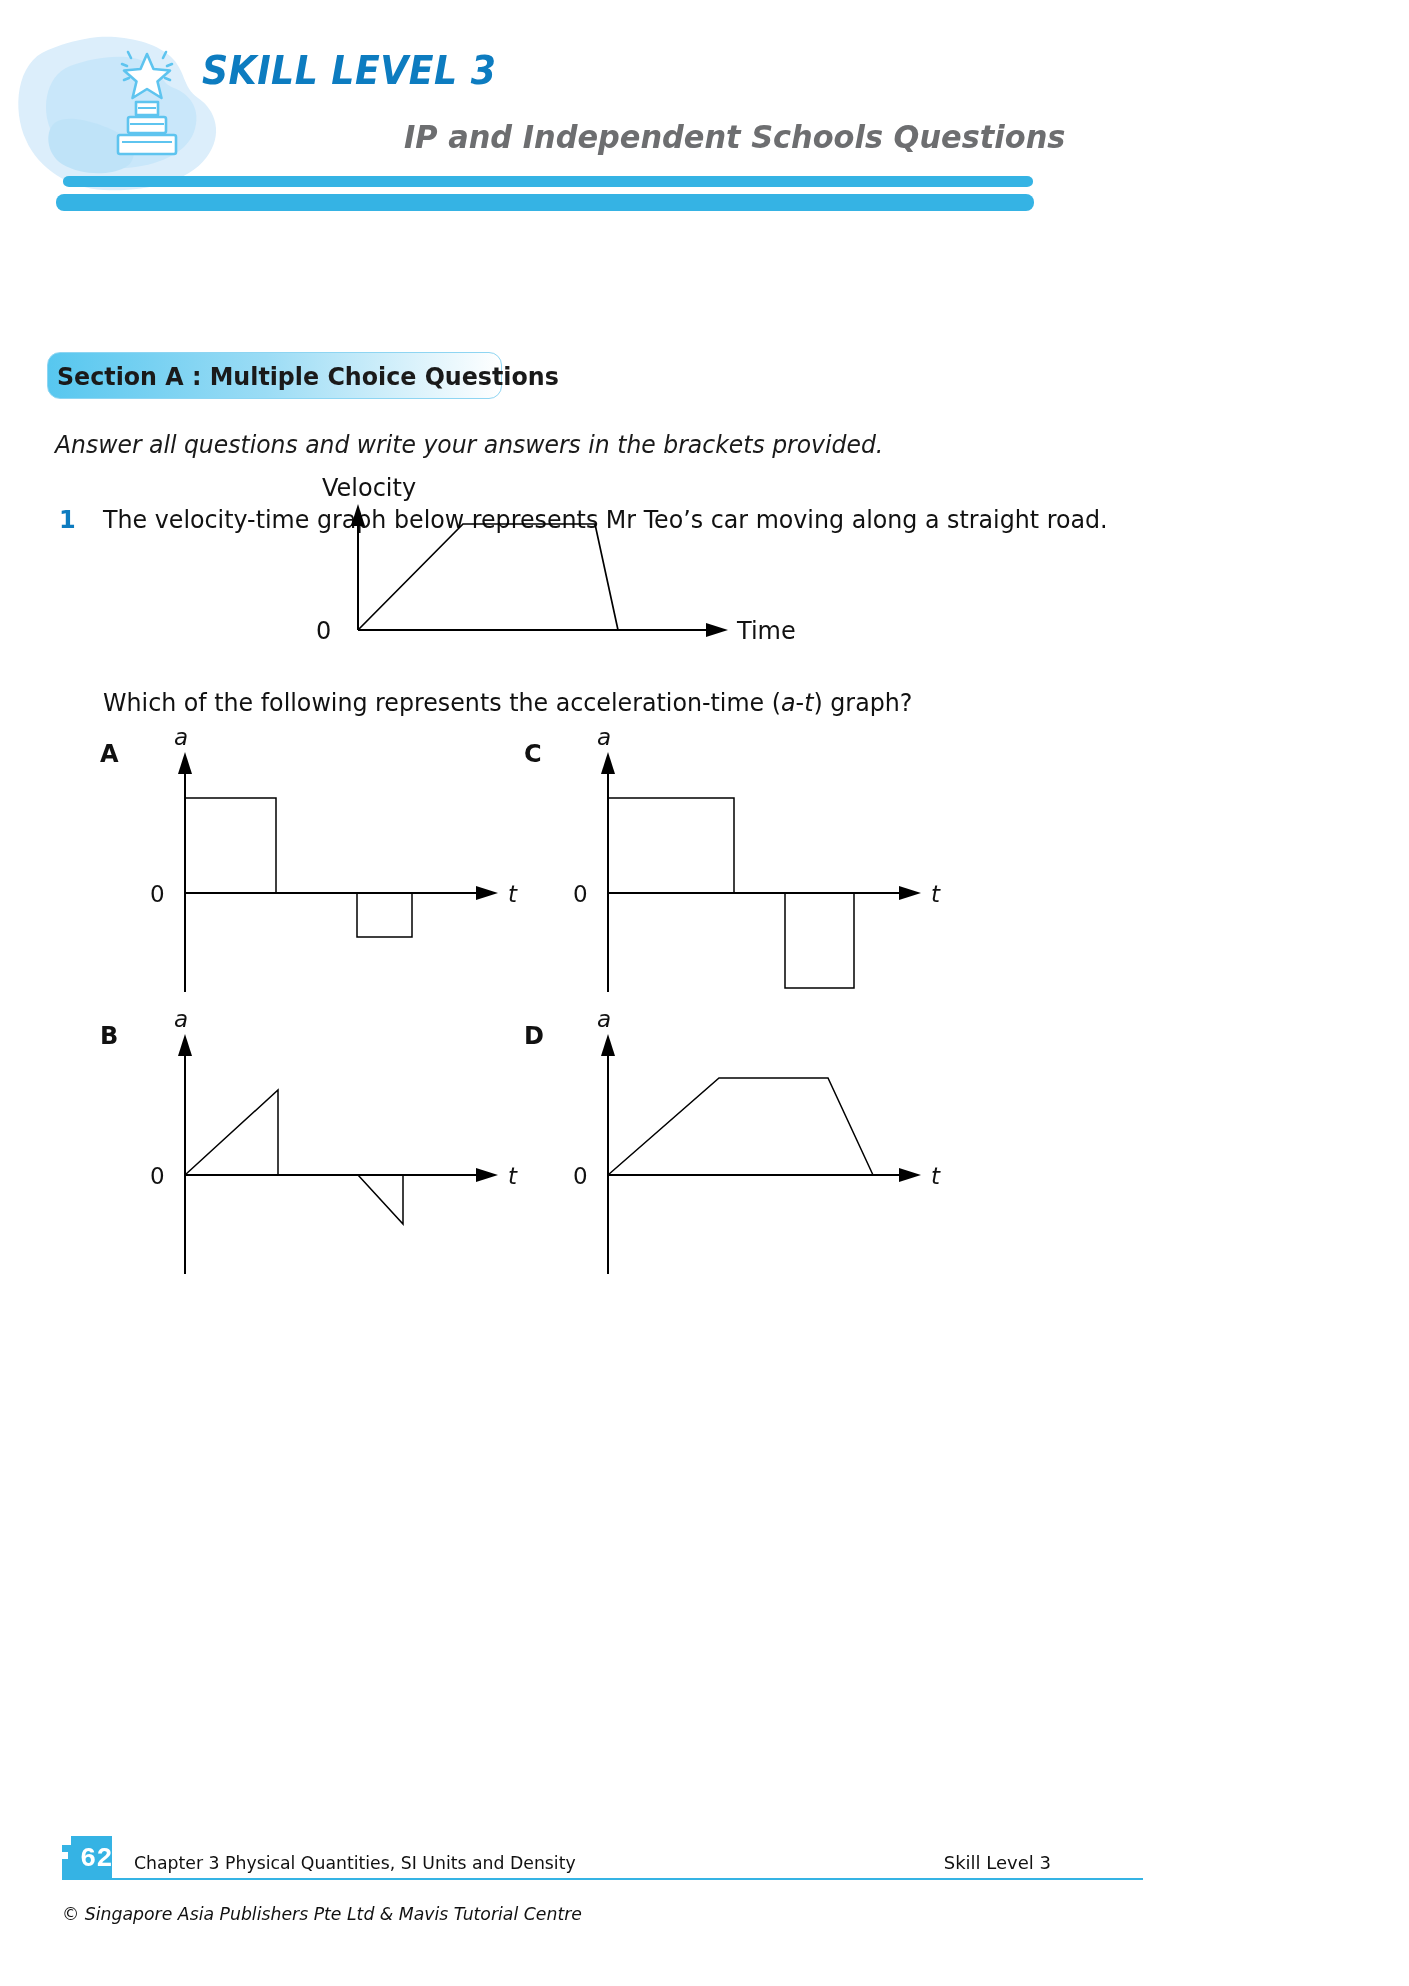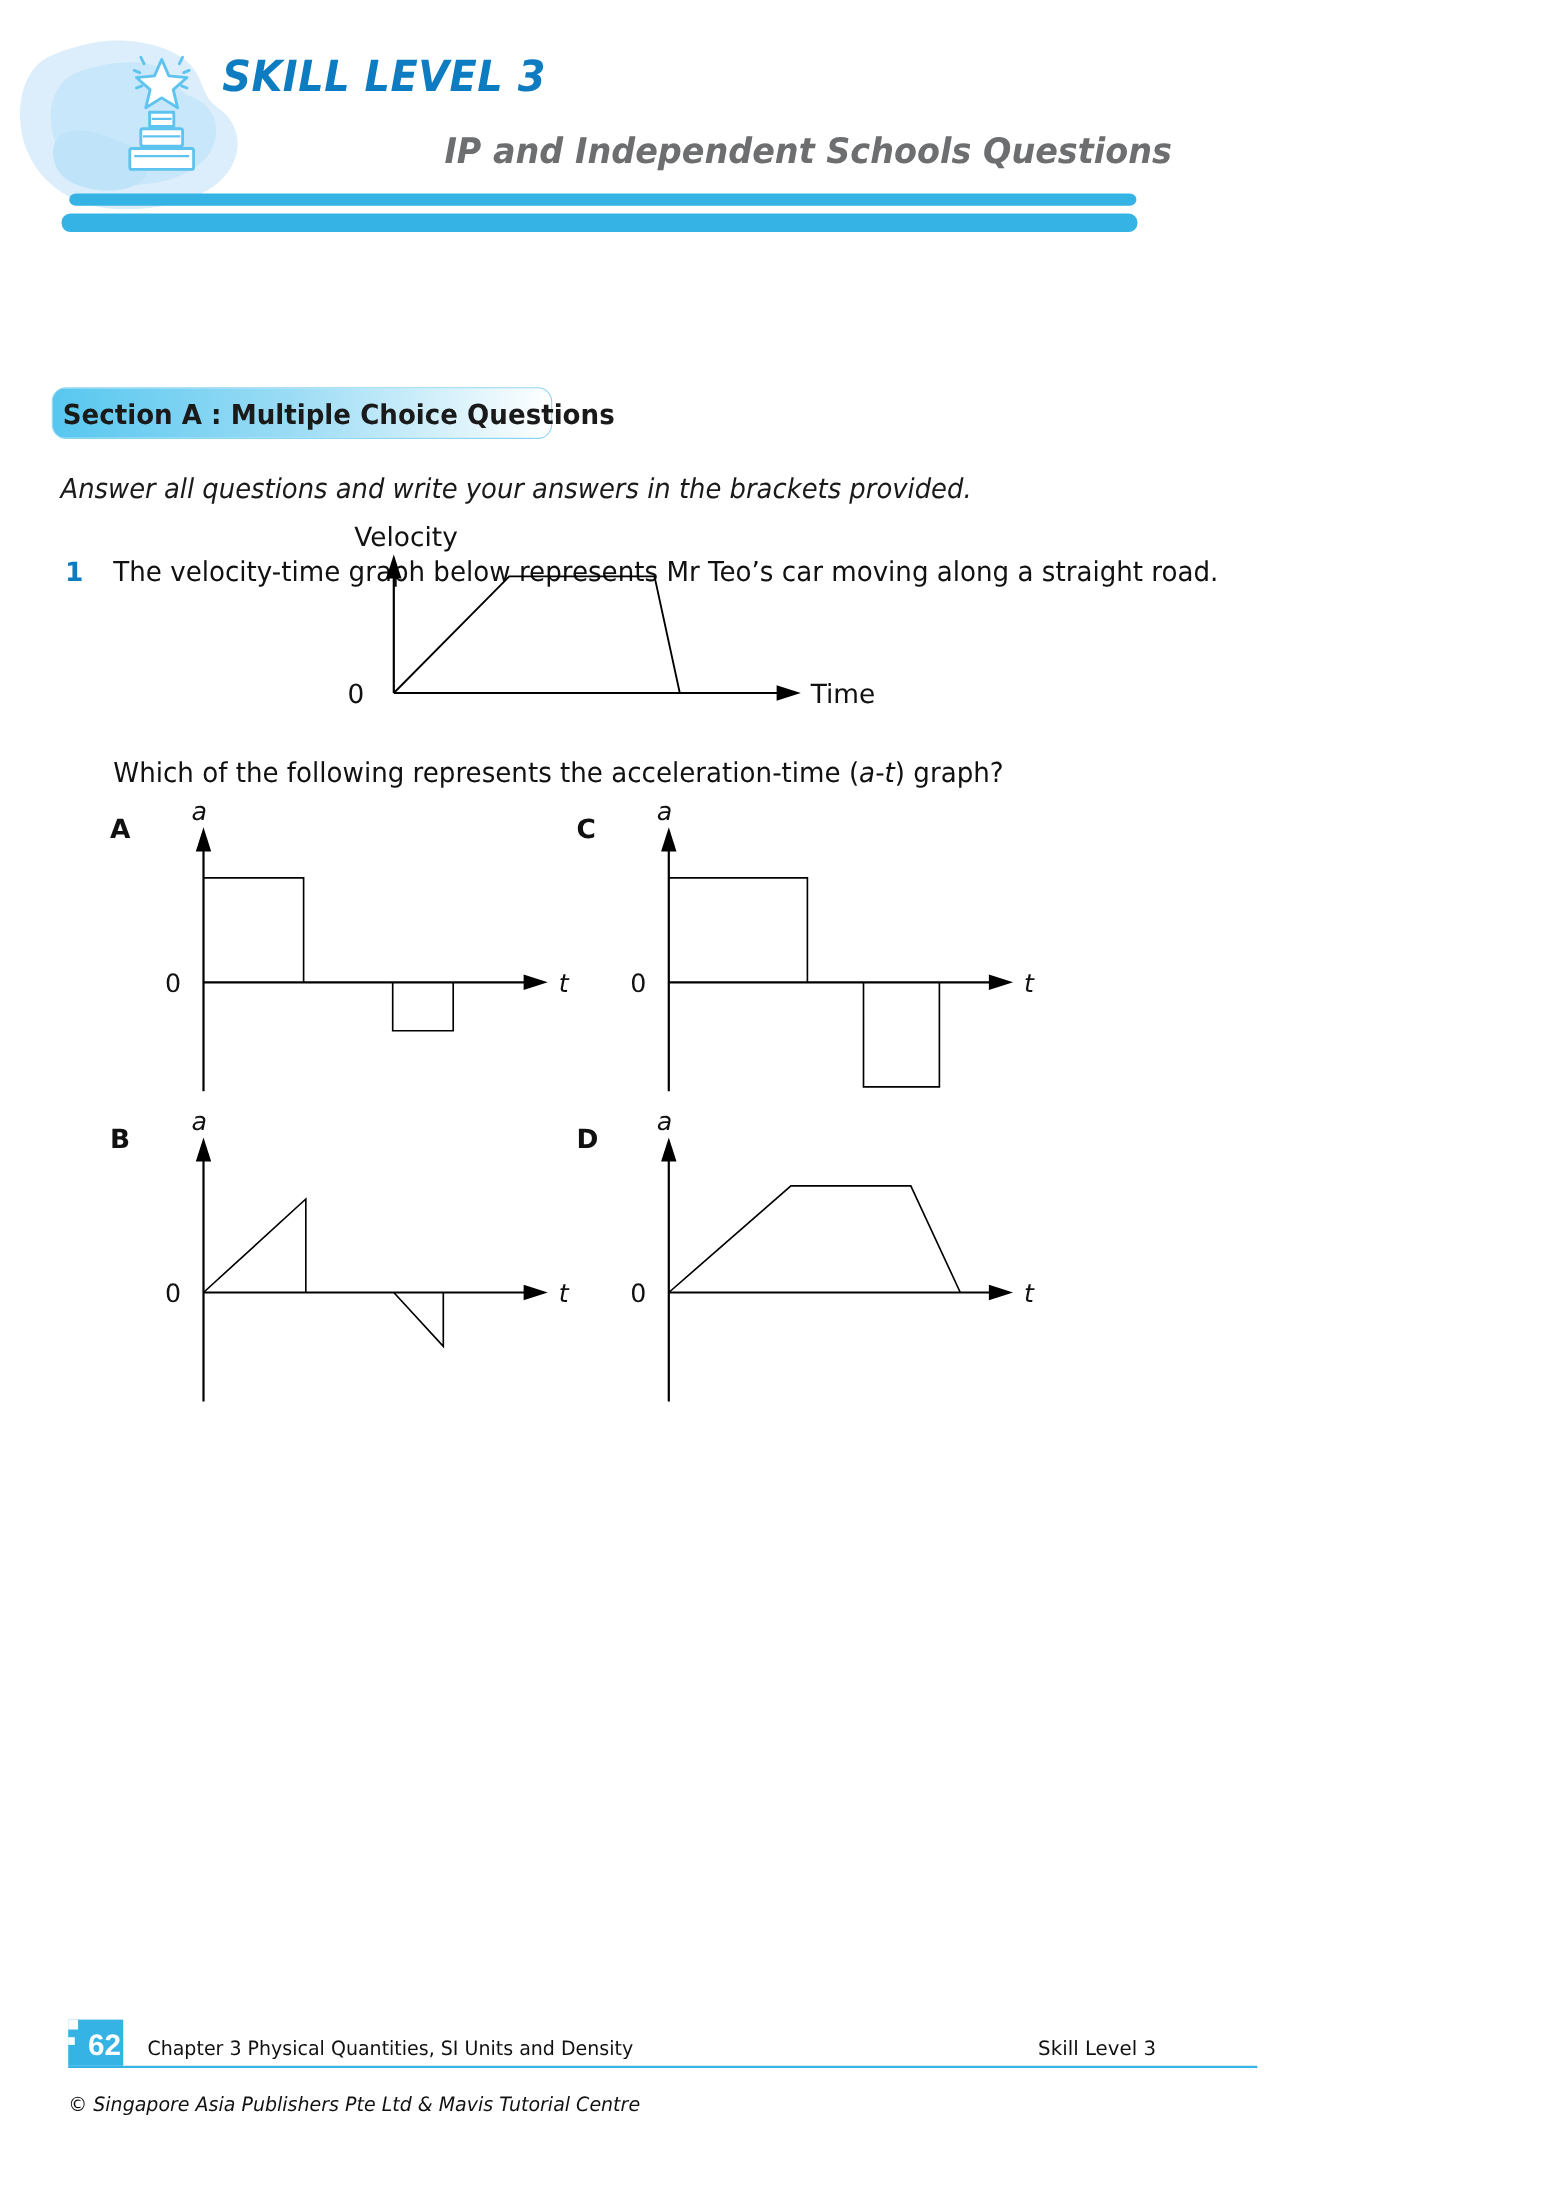--- a/index.html
+++ b/index.html
@@ -208,21 +208,21 @@
     width: 6px; height: 7px;
     background: #ffffff;
   }
   .pg-num {
     position: absolute;
     left: 80px;
     top: 1844px;
     font-size: 27px;
     font-weight: bold;
     color: #ffffff;
-    font-family: Liberation Sans, sans-serif;
+    font-family: Liberation Mono, monospace;
   }
   .footer-left {
     position: absolute;
     left: 134px;
     top: 1852px;
     font-size: 18px;
     color: #111111;
     font-family: "DejaVu Sans", sans-serif;
     transform: scaleX(0.96);
     transform-origin: left top;

